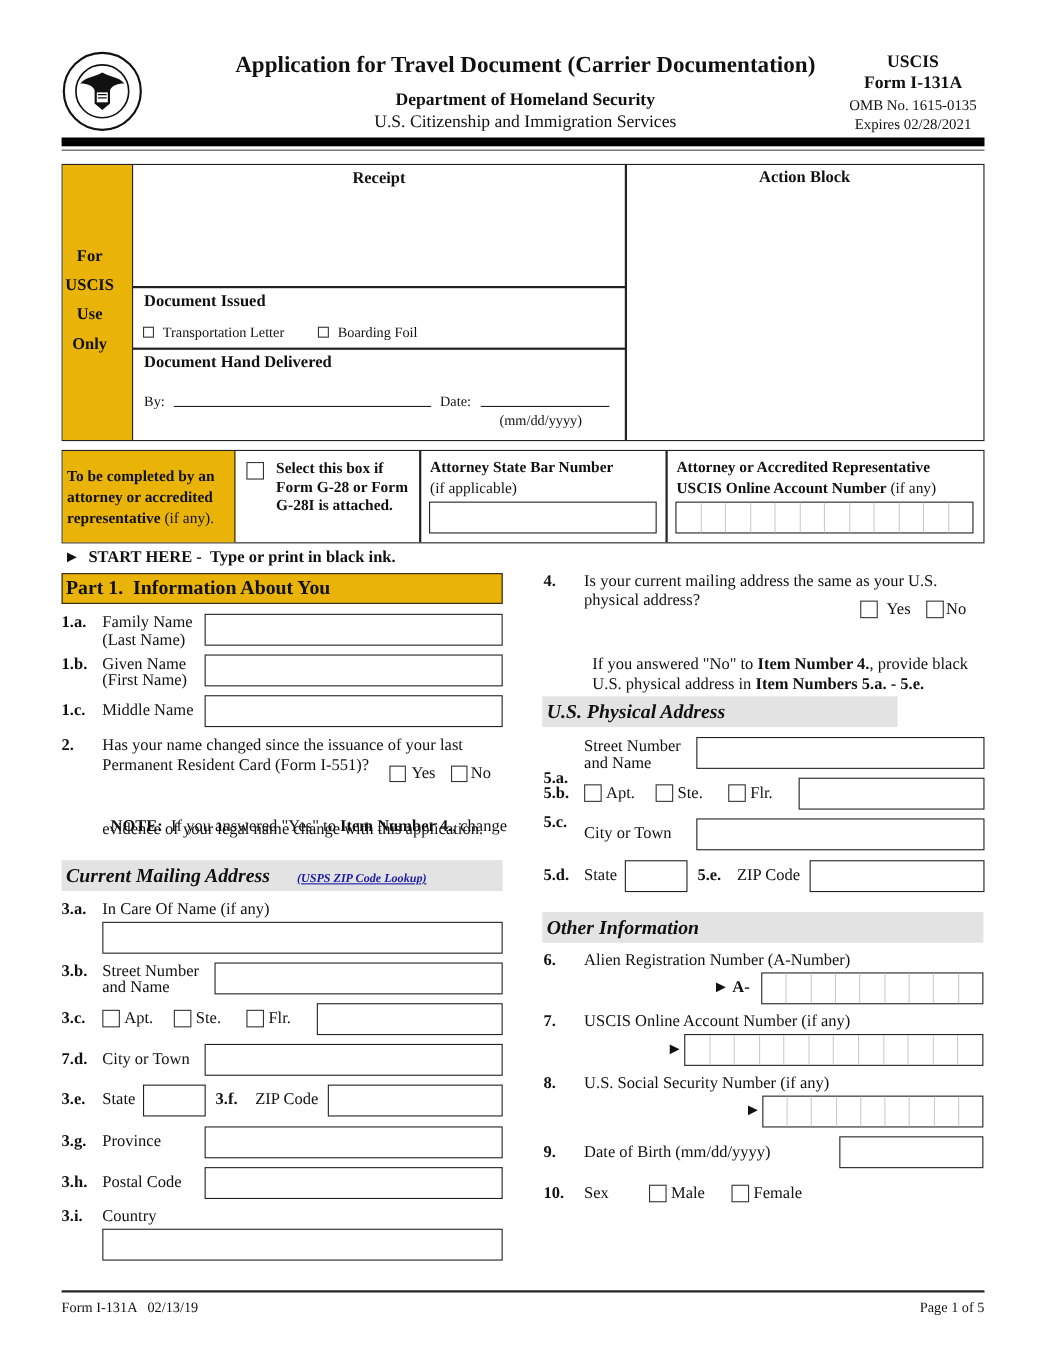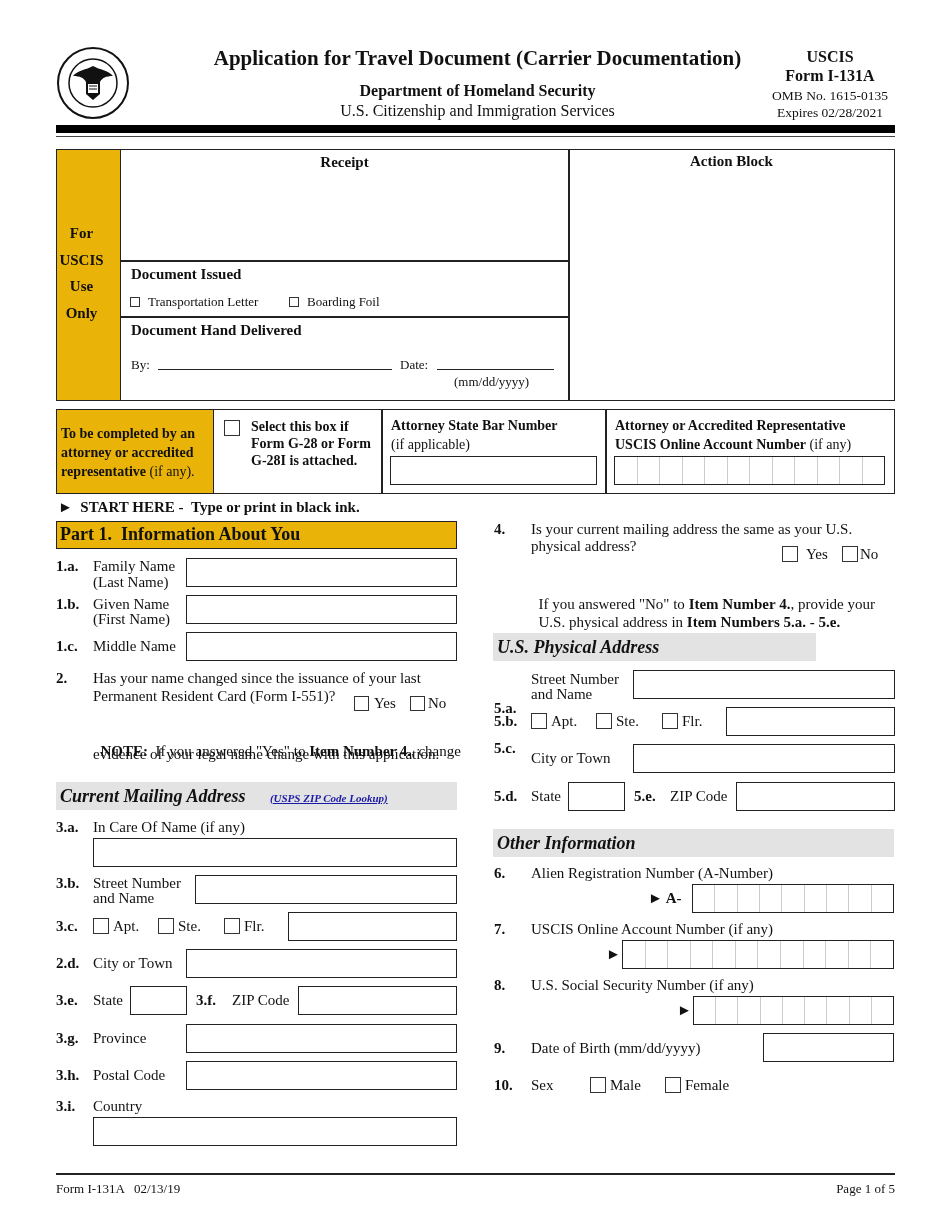--- a/index.html
+++ b/index.html
@@ -150,21 +150,21 @@
 
 <div class="lbl-num" style="left:56px;top:918px;">3.c.</div>
 <div class="cb" style="left:93px;top:918px;width:16px;height:16px;"></div>
 <div class="lbl" style="left:113px;top:918px;">Apt.</div>
 <div class="cb" style="left:158px;top:918px;width:16px;height:16px;"></div>
 <div class="lbl" style="left:178px;top:918px;">Ste.</div>
 <div class="cb" style="left:224px;top:918px;width:16px;height:16px;"></div>
 <div class="lbl" style="left:244px;top:918px;">Flr.</div>
 <div class="box" style="left:288px;top:912px;width:169px;height:29px;"></div>
 
-<div class="lbl-num" style="left:56px;top:955px;">2.d.</div>
+<div class="lbl-num" style="left:56px;top:955px;">7.d.</div>
 <div class="lbl" style="left:93px;top:955px;">City or Town</div>
 <div class="box" style="left:186px;top:949px;width:271px;height:29px;"></div>
 
 <div class="lbl-num" style="left:56px;top:992px;">3.e.</div>
 <div class="lbl" style="left:93px;top:992px;">State</div>
 <div class="box" style="left:130px;top:986px;width:57px;height:29px;"></div>
 <div class="lbl-num" style="left:196px;top:992px;">3.f.</div>
 <div class="lbl" style="left:232px;top:992px;">ZIP Code</div>
 <div class="box" style="left:298px;top:986px;width:159px;height:29px;"></div>
 
@@ -181,21 +181,21 @@
 <div class="box" style="left:93px;top:1117px;width:364px;height:29px;"></div>
 
 <div class="lbl-num" style="left:494px;top:521px;">4.</div>
 <div class="lbl" style="left:531px;top:521px;">Is your current mailing address the same as your U.S.</div>
 <div class="lbl" style="left:531px;top:538px;">physical address?</div>
 <div class="cb" style="left:782px;top:546px;width:16px;height:16px;"></div>
 <div class="lbl" style="left:806px;top:546px;">Yes</div>
 <div class="cb" style="left:842px;top:546px;width:16px;height:16px;"></div>
 <div class="lbl" style="left:860px;top:546px;">No</div>
 <div class="lbl" style="left:531px;top:580px;white-space:pre;">
-  <span>If you answered "No" to </span><span class="b">Item Number 4.</span><span>, provide your</span>
+  <span>If you answered "No" to </span><span class="b">Item Number 4.</span><span>, provide black</span>
 </div>
 <div class="lbl" style="left:531px;top:598px;white-space:pre;">
   <span>U.S. physical address in </span><span class="b">Item Numbers 5.a. - 5.e.</span>
 </div>
 
 <div class="sec-head" style="left:493px;top:633px;width:323px;height:28px;">U.S. Physical Address</div>
 
 <div class="lbl-num" style="left:494px;top:671px;margin-top:29px;">5.a.</div>
 <div class="lbl" style="left:531px;top:671px;">Street Number</div>
 <div class="lbl" style="left:531px;top:686px;">and Name</div>

